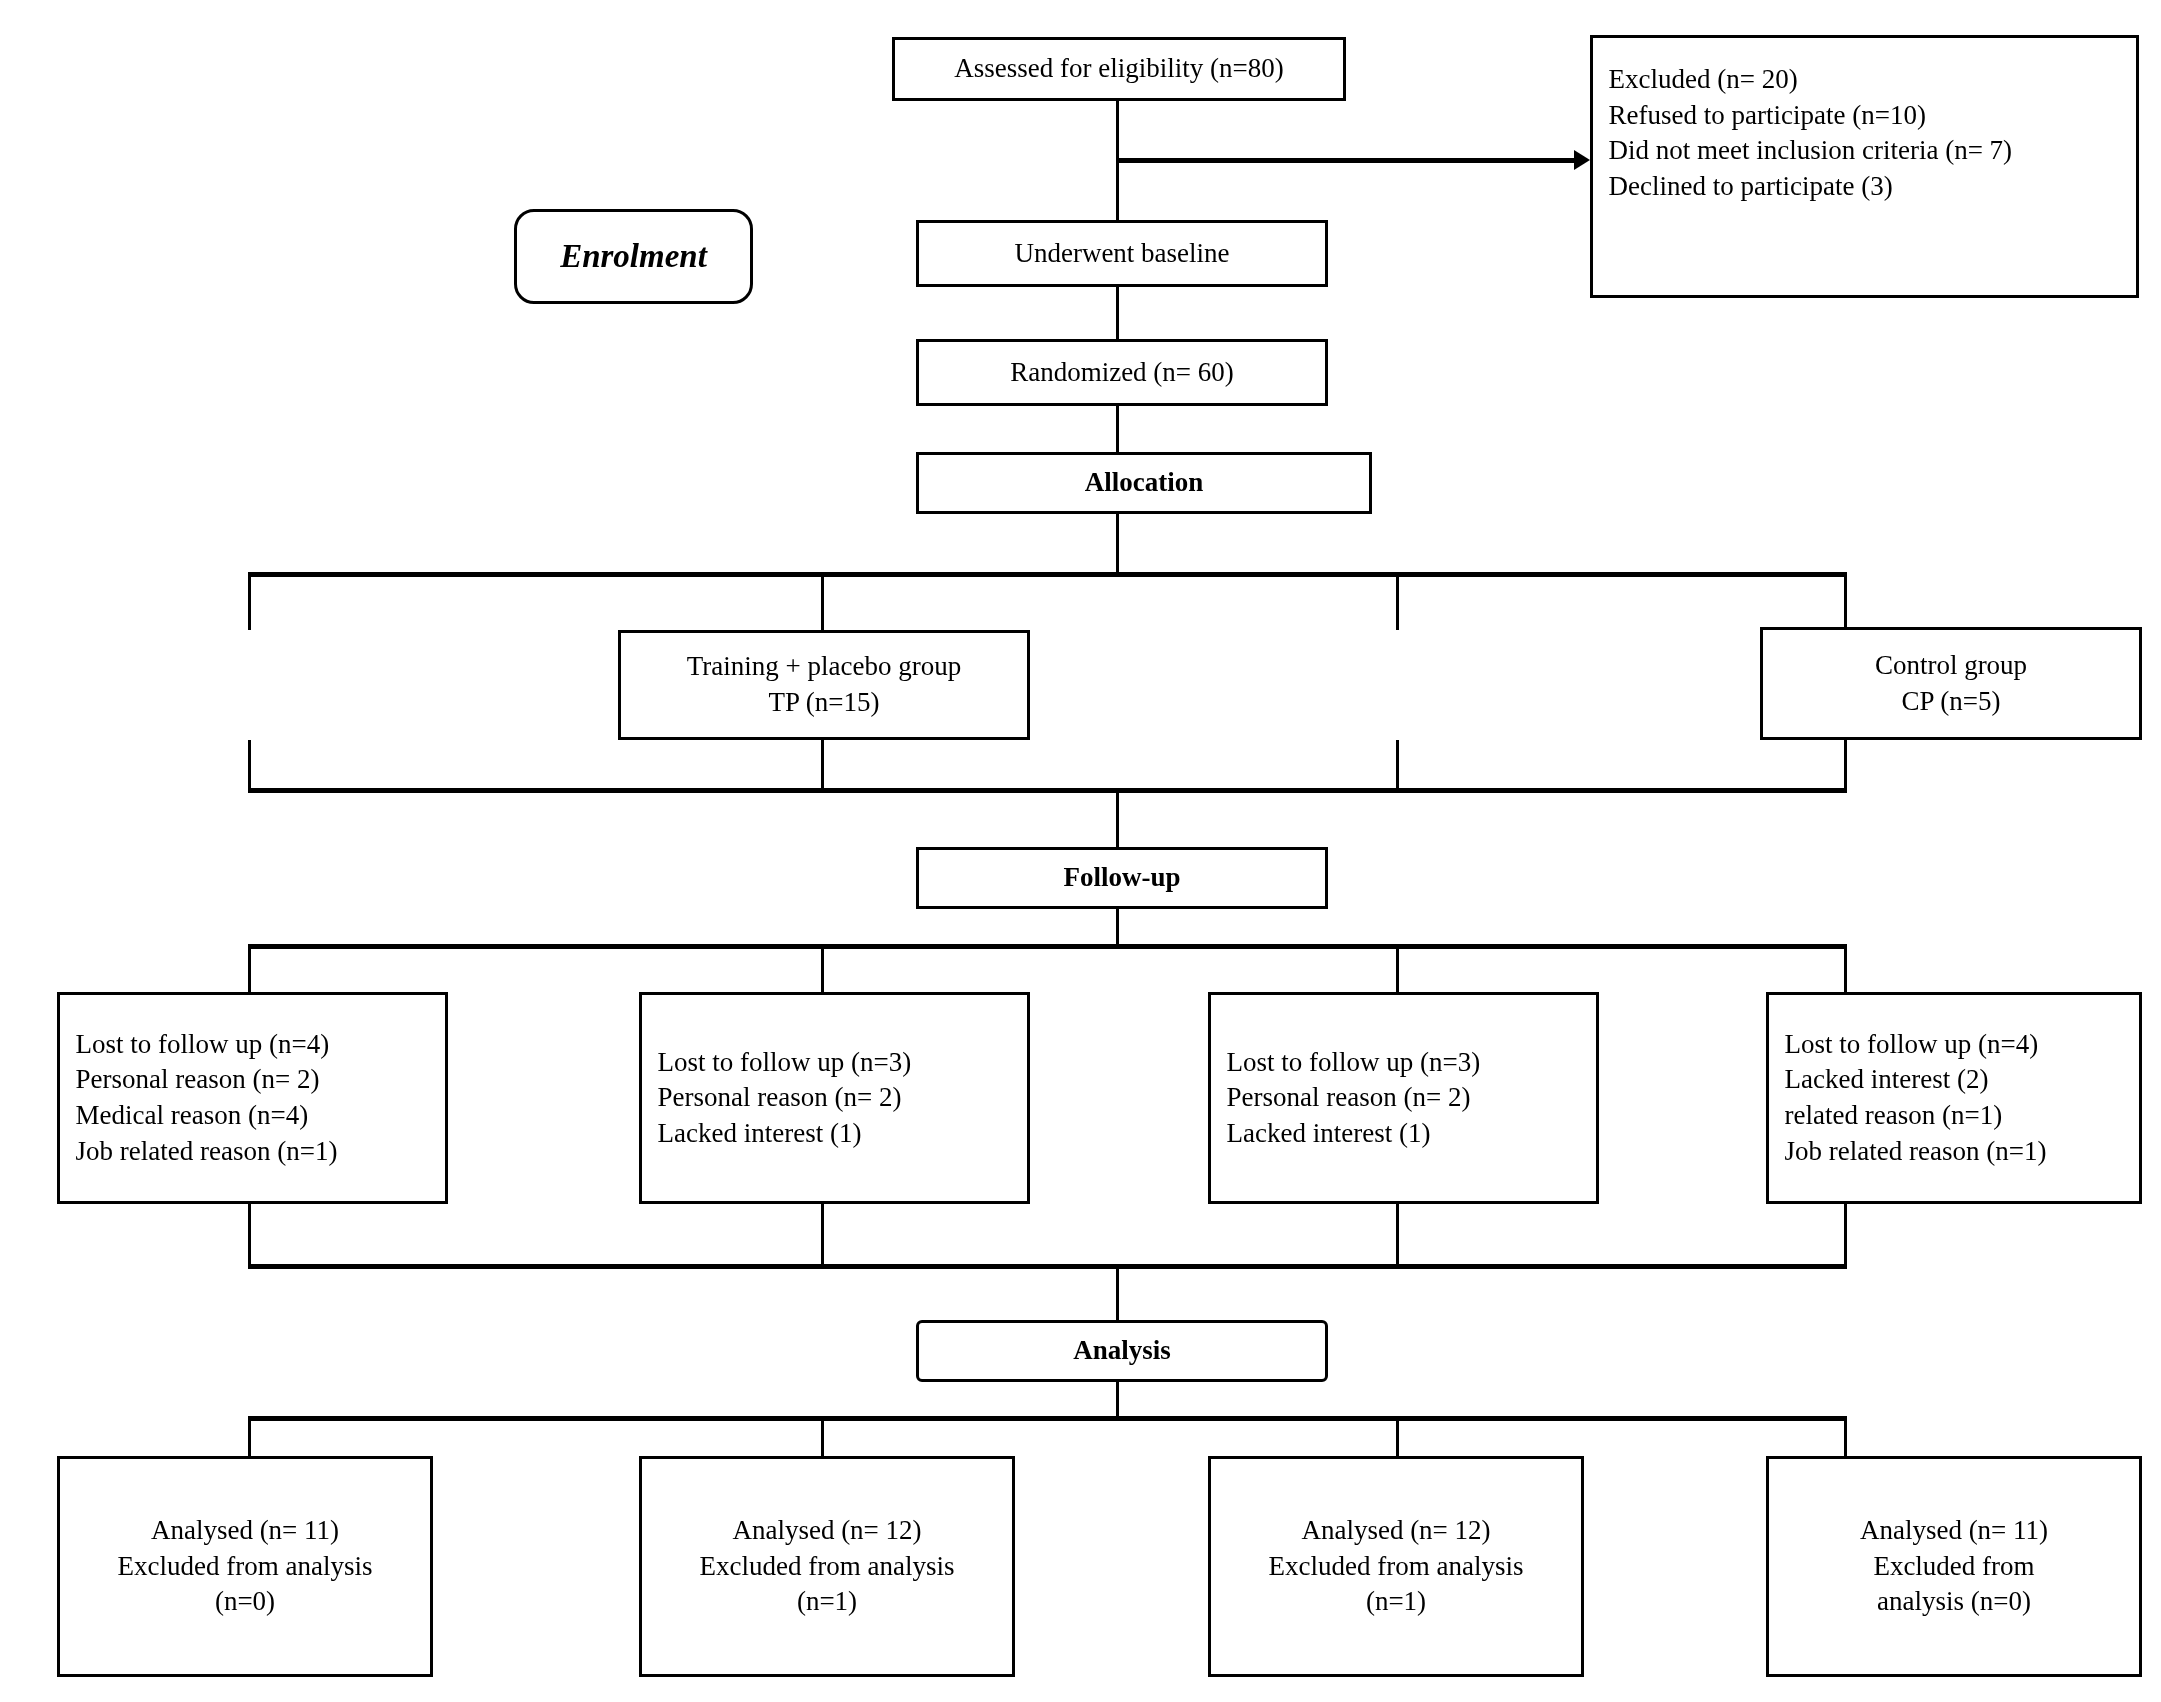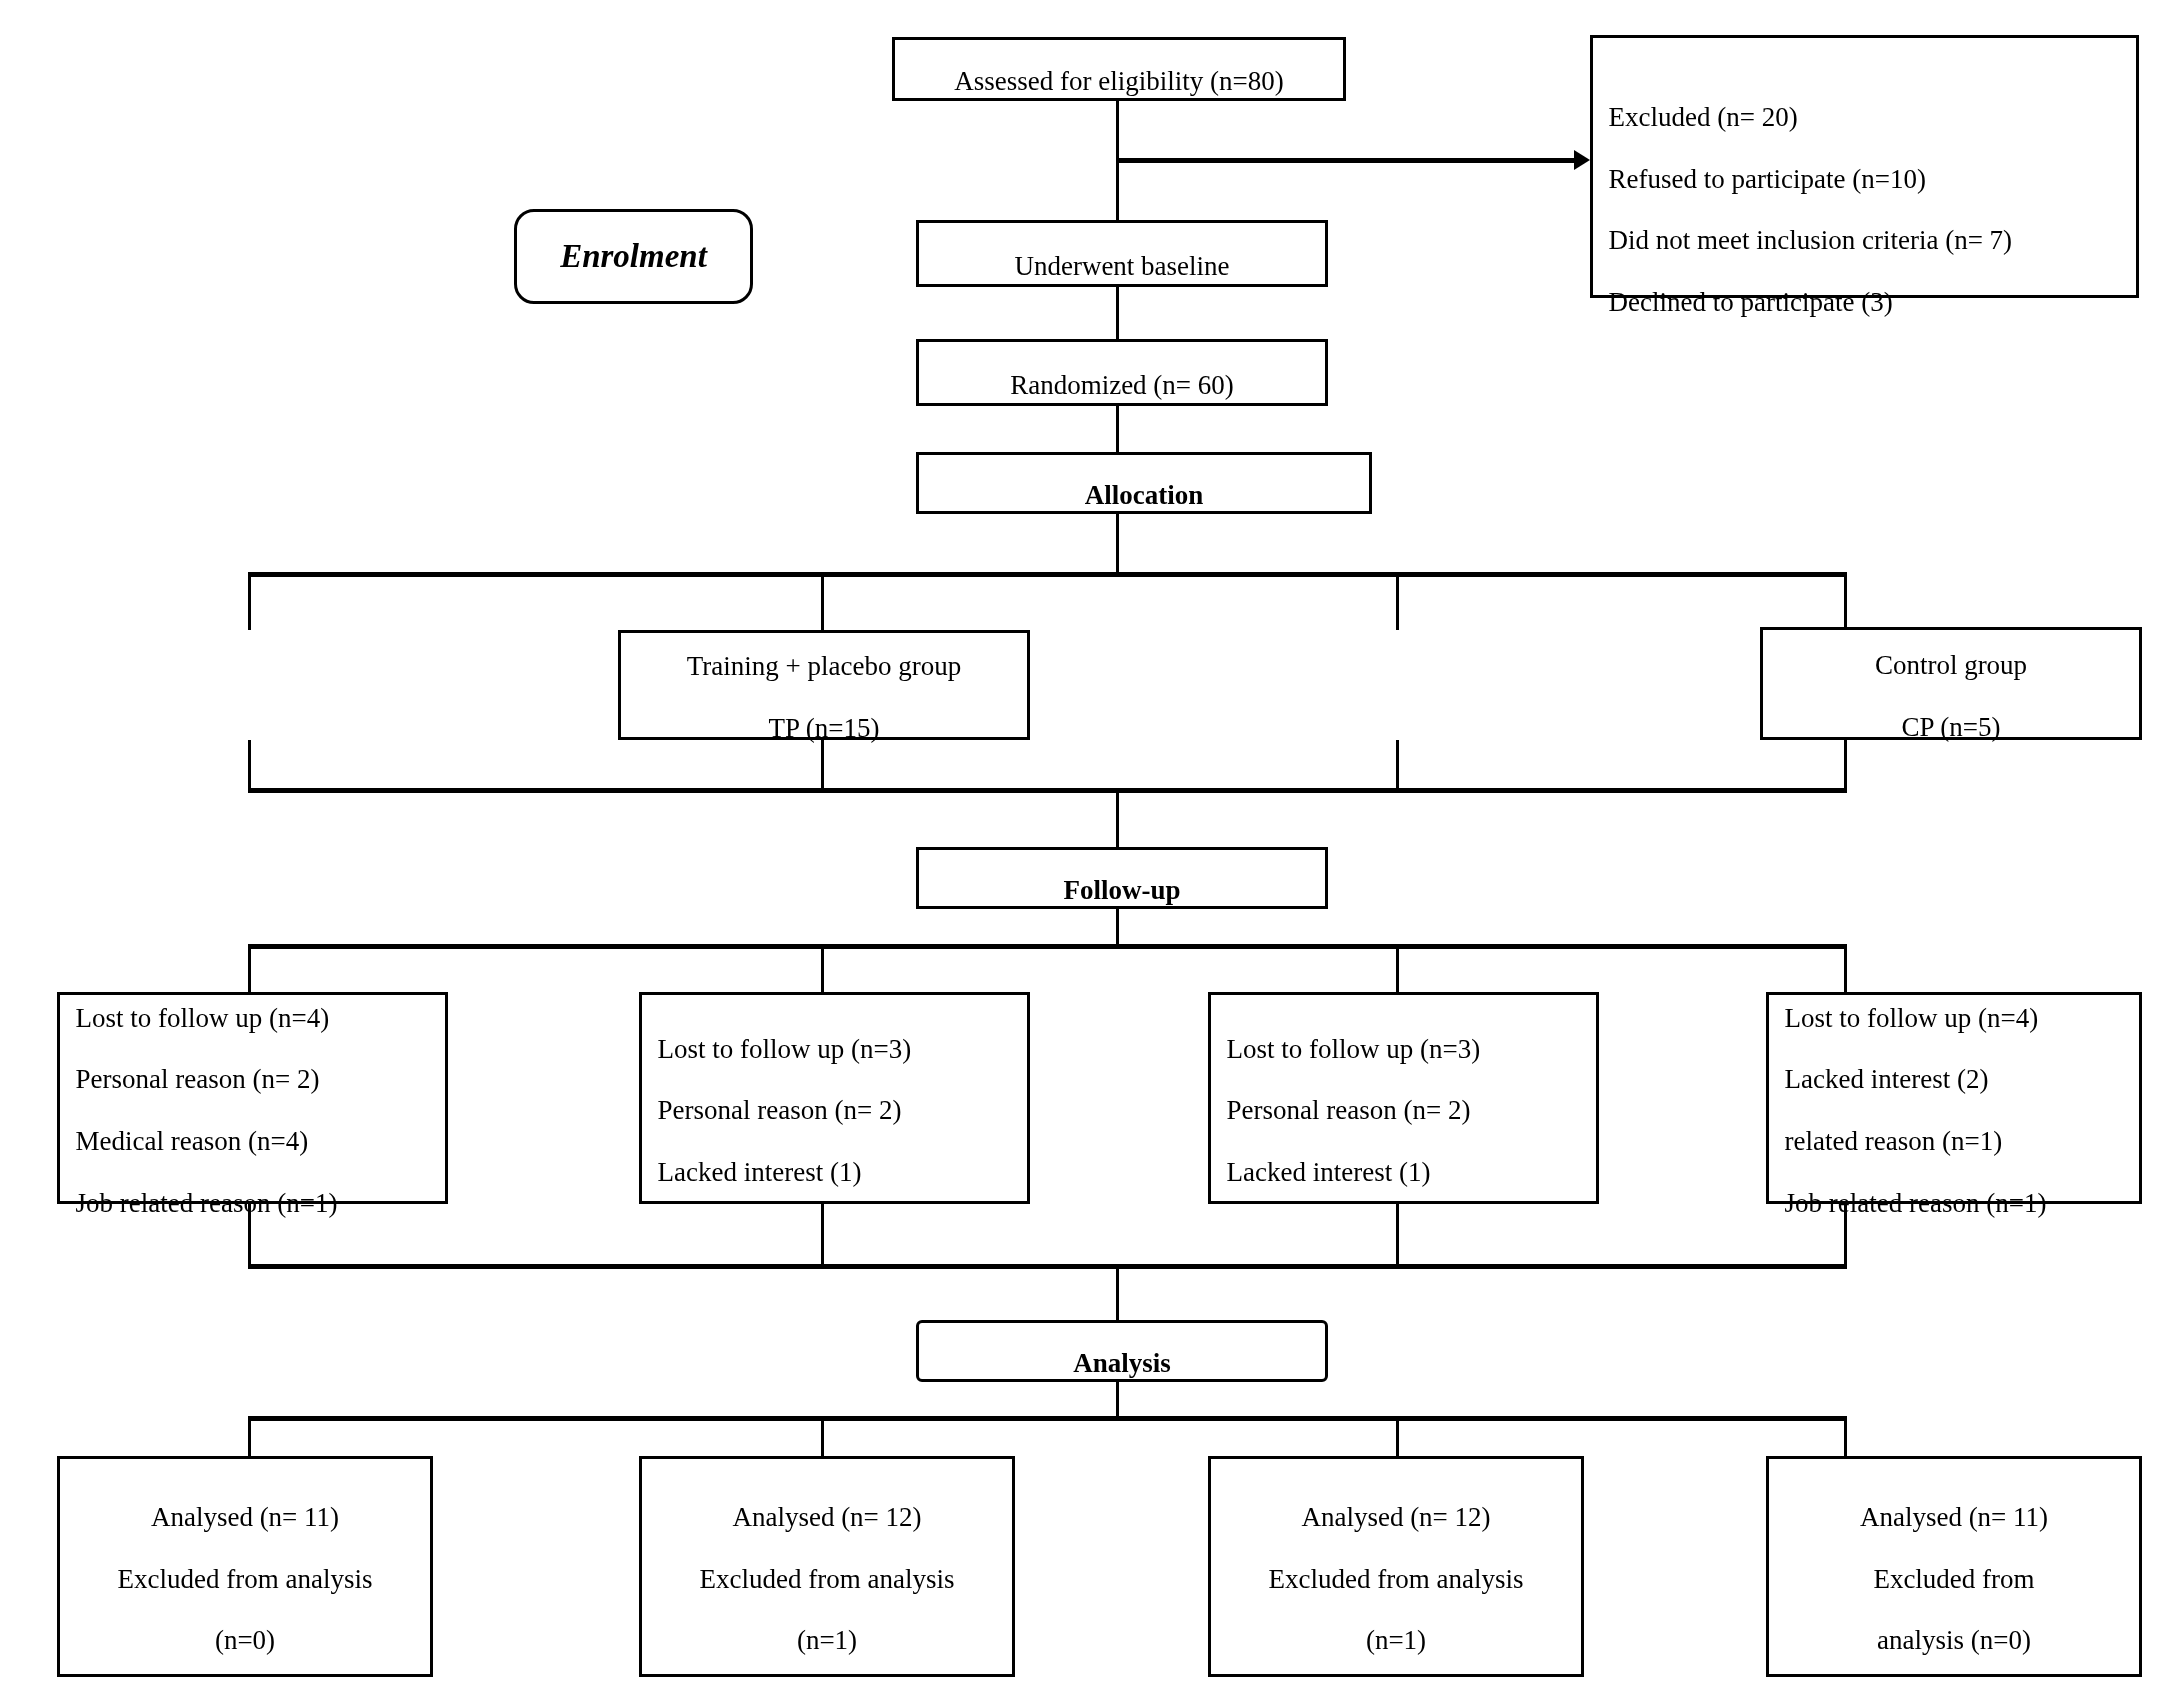--- a/index.html
+++ b/index.html
@@ -60,36 +60,36 @@
   .hline { height: 3px; }
   .thickbar { height: 4.8px; }
   .arrowhead {
     position: absolute;
     width: 0;
     height: 0;
     border-top: 10px solid transparent;
     border-bottom: 10px solid transparent;
     border-left: 16.7px solid #000000;
   }
-  .txtline { display: block; white-space: nowrap; margin-top: 26px; }
+  .txtline { display: block; white-space: nowrap; }
 </style>
 </head>
 <body>
 
 <div id="stage">
 
   <div class="pill" style="left:514px; top:167px; width:239px; height:95px;margin-top:42px;">
     <span>Enrolment</span>
   </div>
 
   <div class="box" style="left:892px; top:37px; width:454px; height:64px;">
     <span class="txtline">Assessed for eligibility  (n=80)</span>
   </div>
 
-  <div class="box left-align" style="left:1590px; top:35px; width:549px; height:263px; justify-content:flex-start; padding-top:36px;">
+  <div class="box left-align" style="left:1590px; top:35px; width:549px; height:263px; justify-content:flex-start; padding-top:24px;">
     <span class="txtline">Excluded (n= 20)</span>
     <span class="txtline">Refused to participate (n=10)</span>
     <span class="txtline">Did not meet inclusion criteria (n= 7)</span>
     <span class="txtline">Declined to participate (3)</span>
   </div>
 
   <div class="line vline" style="left:1116px; top:101px; width:3px; height:119px;"></div>
 
   <div class="line hline" style="left:1116px; top:158px; width:458px; height:4.8px;"></div>
   <div class="arrowhead" style="left:1574px; top:150px;"></div>

